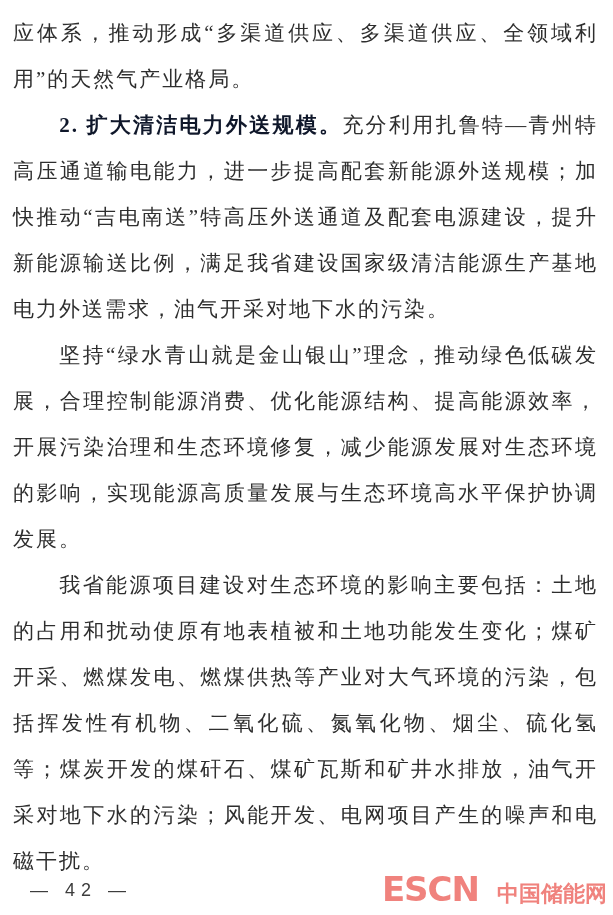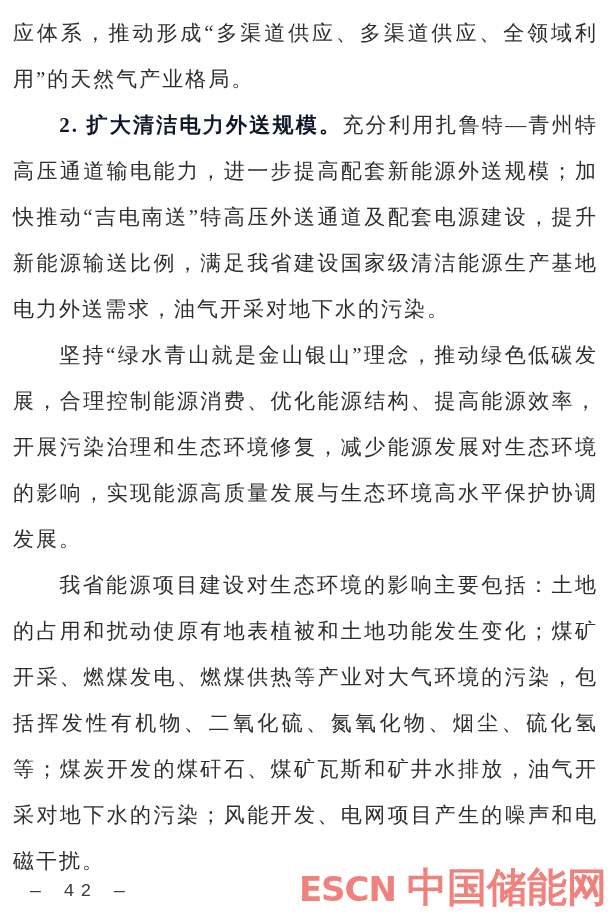--- a/index.html
+++ b/index.html
@@ -64,41 +64,42 @@
     bottom: 0;
     height: 60px;
   }
   .page-number {
     position: absolute;
     left: 30px;
     bottom: 14px;
     font-size: 18px;
     letter-spacing: 6px;
     color: #3d3d3d;
-    font-family: Liberation Mono, monospace;
+    font-family: Liberation Sans, sans-serif;
     margin-top: 36px;
   }
   .watermark {
     position: absolute;
     right: 6px;
     bottom: 8px;
     font-family: "DejaVu Sans", "Liberation Sans", sans-serif;
     font-weight: 800;
     font-size: 34px;
     line-height: 1;
     white-space: nowrap;
     color: #f0827d;
   }
   .watermark .wm-latin {
     letter-spacing: -1px;
-    margin-right: 11px;
+    margin-right: 18px;
   }
   .watermark .wm-cn {
     letter-spacing: 0px;
-    font-size: 40px;
+    font-size: 22px;
+    font-family: Liberation Mono, monospace;
   }
 </style>
 </head>
 <body>
 
 <div class="page">
   <div class="doc-body">
 
     <p class="para">应体系，推动形成“多渠道供应、多渠道供应、全领域利用”的天然气产业格局。</p>
 

